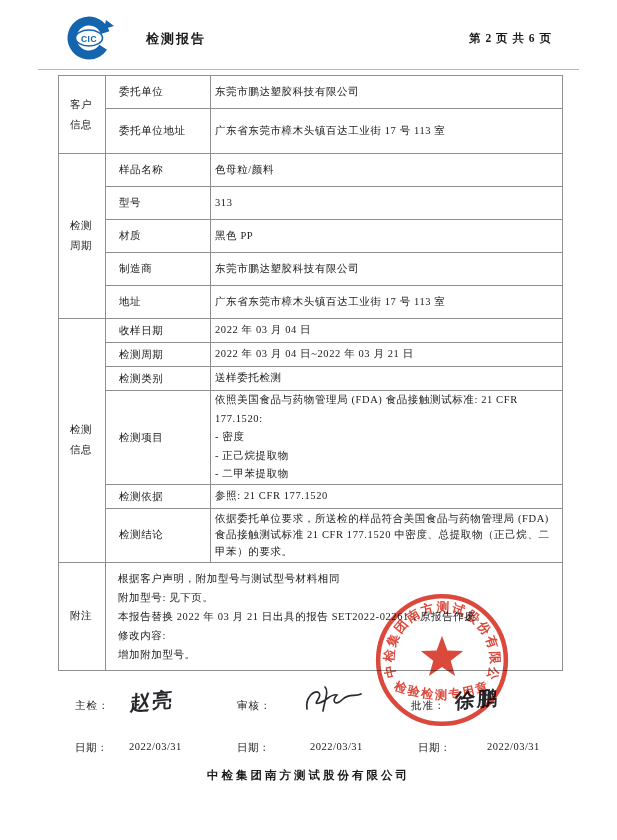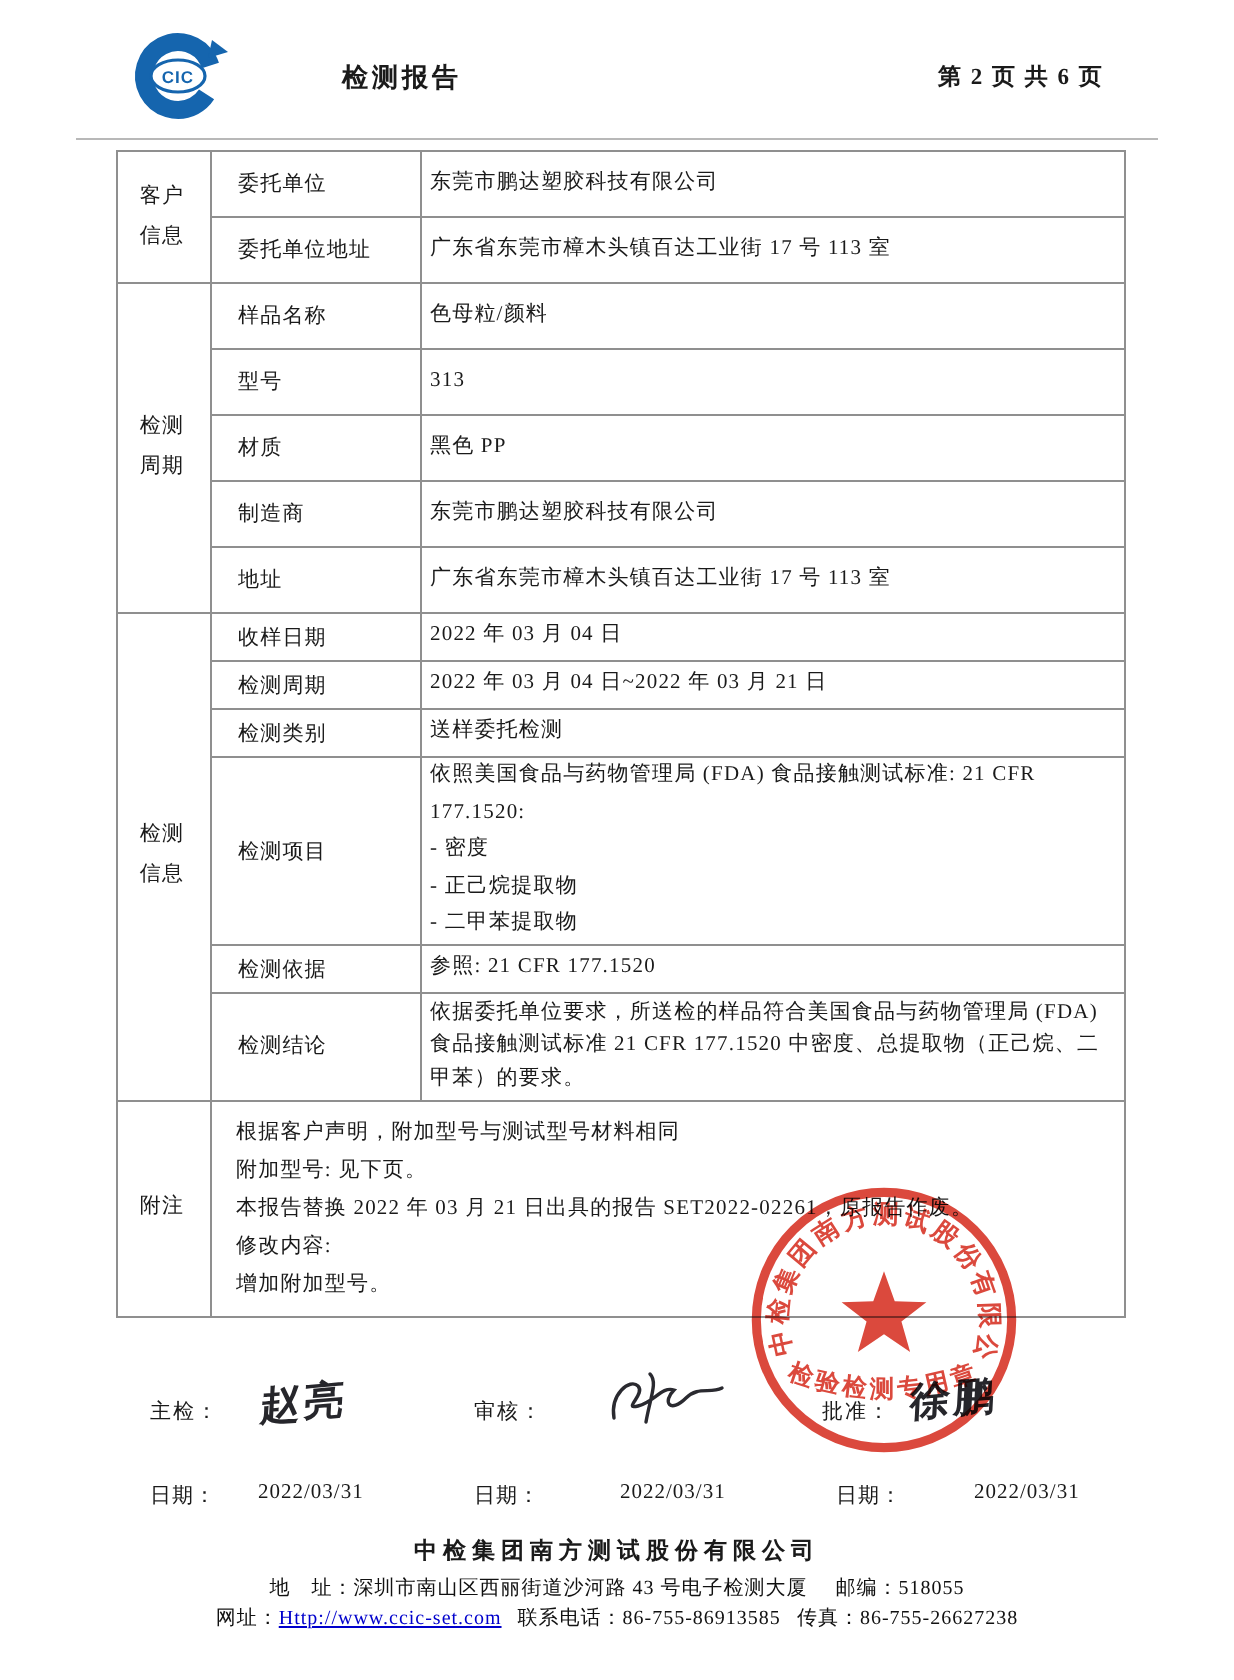--- a/index.html
+++ b/index.html
@@ -5,21 +5,21 @@
   * { margin:0; padding:0; box-sizing:border-box; }
   html,body { background:#e8e8e8; }
   .page {
     position:relative; width:617px; height:840px; margin:0 auto;
     background:#ffffff; overflow:hidden;
     font-family:"Liberation Serif","DejaVu Serif",serif;
     color:#1a1a1a;
   }
   
   .logo { position:absolute; left:62px; top:12px; width:56px; height:52px; }
-  .hd-title { position:absolute; left:146px; top:30px; font-size:13px; font-weight:bold; letter-spacing:2px;margin-left:25px; }
+  .hd-title { position:absolute; left:146px; top:30px; font-size:13px; font-weight:bold; letter-spacing:2px; }
   .hd-no { position:absolute; left:237px; top:31px; font-size:11.5px; font-weight:bold; }
   .hd-page { position:absolute; left:469px; top:31px; font-size:11.5px; font-weight:bold; letter-spacing:1px; }
   .hd-rule { position:absolute; left:38px; right:38px; top:69px; height:1px; background:#b8b8b8; }
 
   
   table.rpt {
     position:absolute; left:58px; top:75px; width:505px;
     border-collapse:collapse; table-layout:fixed;
   }
   .rpt col.c1 { width:47px; }
@@ -79,21 +79,21 @@
         <col class="c2">
         <col class="c3">
       </colgroup>
     <tbody>
 
       <tr style="height:33px">
         <td class="sec" rowspan="2"><span class="secv">客户信息</span></td>
         <td class="f">委托单位</td>
         <td class="v">东莞市鹏达塑胶科技有限公司</td>
       </tr>
-      <tr style="height:33px">
+      <tr style="height:45px">
         <td class="f">委托单位地址</td>
         <td class="v">广东省东莞市樟木头镇百达工业街 17 号 113 室</td>
       </tr>
 
       <tr style="height:33px">
         <td class="sec" rowspan="5"><span class="secv">检测周期</span></td>
         <td class="f">样品名称</td>
         <td class="v">色母粒/颜料</td>
       </tr>
       <tr style="height:33px">
@@ -182,20 +182,14 @@
     <polygon fill="#d8392c" points="75,51 80.3,65.7 95.9,66.2 83.6,75.8 87.9,90.8 75,82 62.1,90.8 66.4,75.8 54.1,66.2 69.7,65.7"></polygon>
     <text font-size="12.5" fill="#d8392c" font-weight="bold" letter-spacing="1">
       <textPath href="#arcTop" startOffset="0" textLength="201" lengthAdjust="spacing">中检集团南方测试股份有限公司</textPath>
     </text>
     <text font-size="12" fill="#d8392c" font-weight="bold" text-anchor="middle" letter-spacing="2">
       <textPath href="#arcBot" startOffset="50%">检验检测专用章</textPath>
     </text>
   </svg>
 
   <div class="ft ft-company">中检集团南方测试股份有限公司</div>
-  <div class="ft ft-line ft-addr">
-    <span>地　址：</span><span>深圳市南山区西丽街道沙河路 43 号电子检测大厦</span><span class="gap1"></span><span>邮编：</span><span>518055</span>
-  </div>
-  <div class="ft ft-line ft-web">
-    <span>网址：</span><a class="weblink" href="#">Http://www.ccic-set.com</a><span class="gap2"></span><span>联系电话：</span><span>86-755-86913585</span><span class="gap2"></span><span>传真：</span><span>86-755-26627238</span>
-  </div>
 
 </div>
 
 </body></html>

